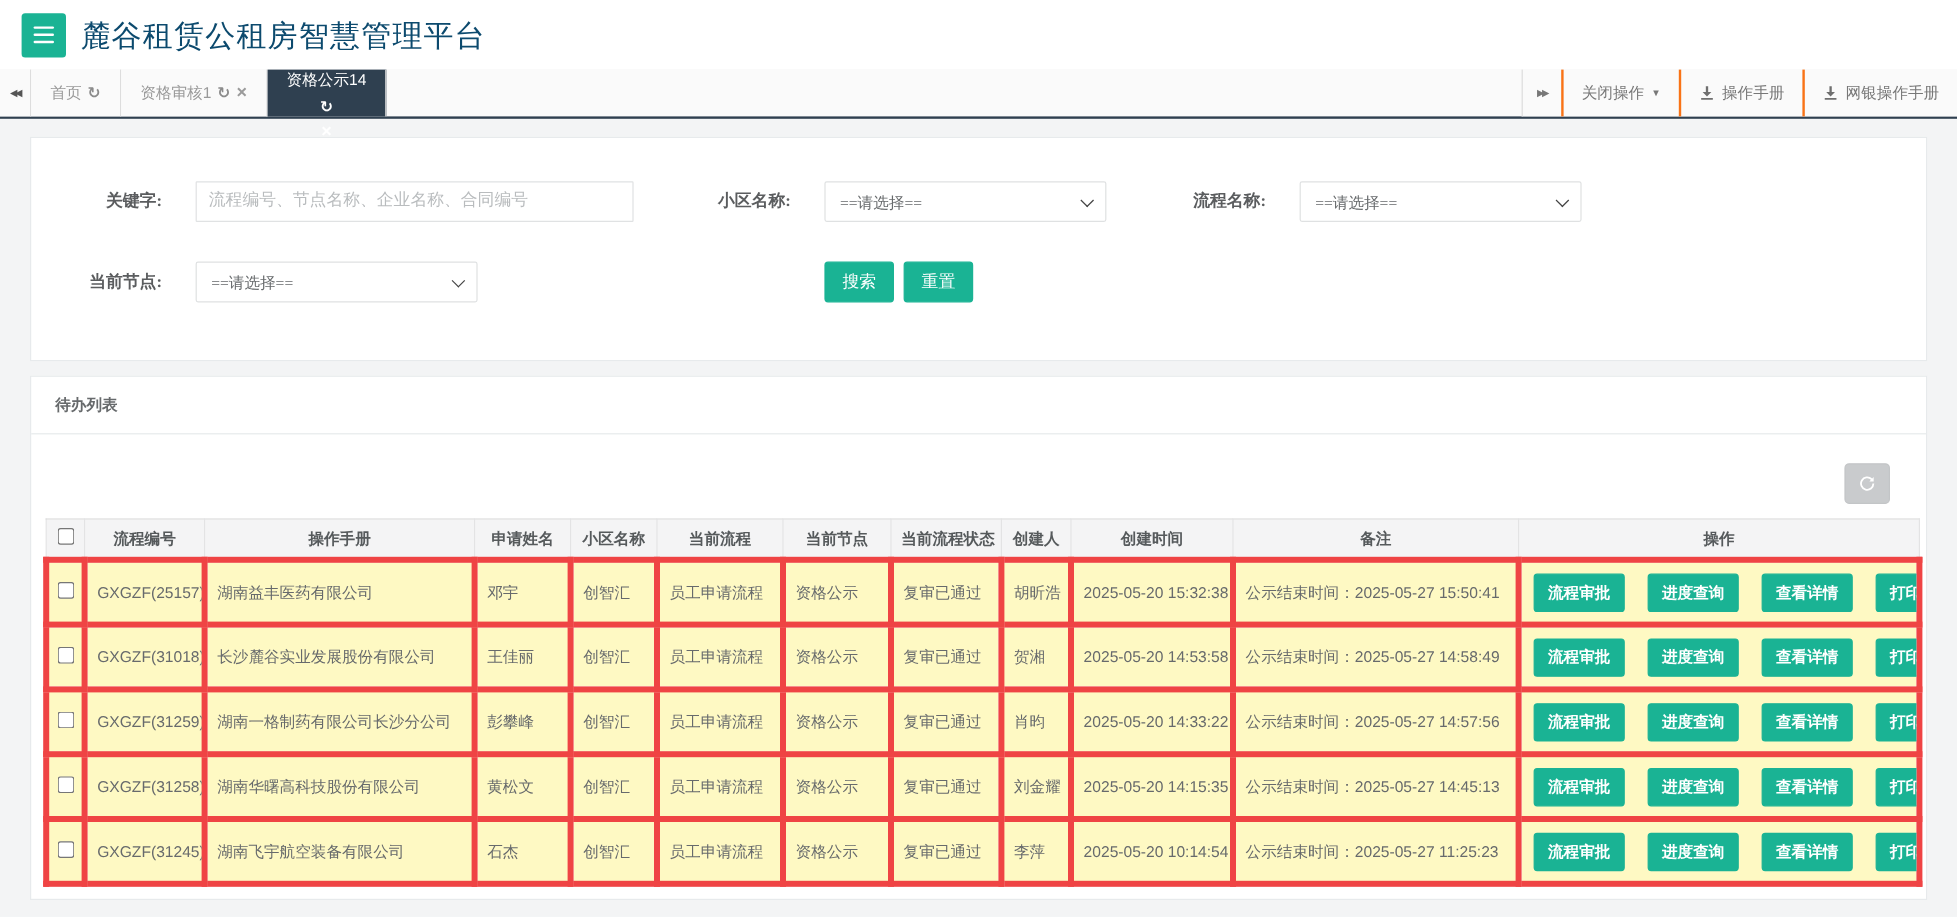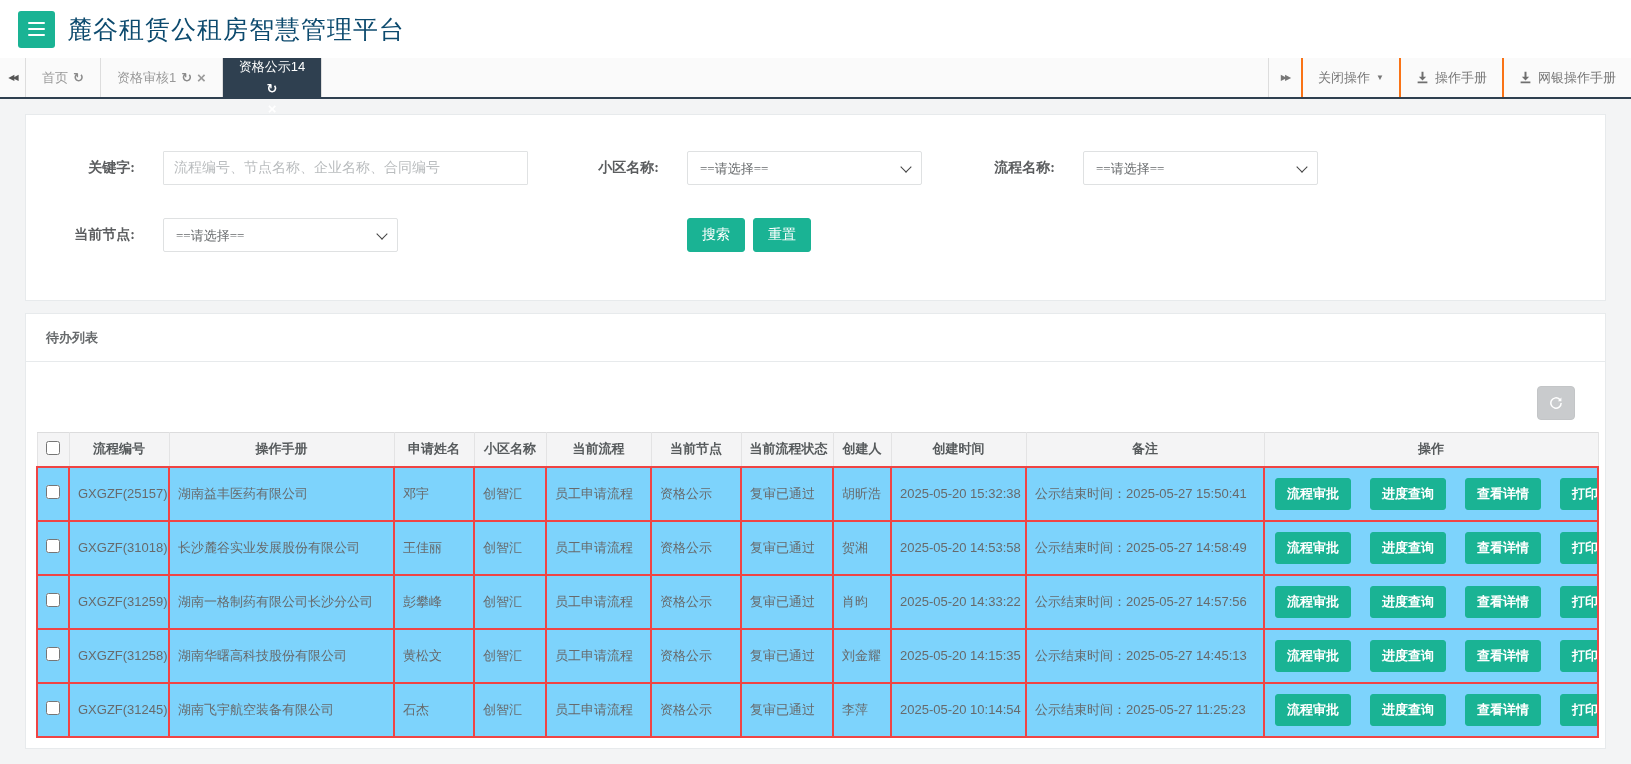--- a/index.html
+++ b/index.html
@@ -57,21 +57,21 @@
 
   
   .list-toolbar { display:flex; justify-content:flex-end; padding:14px 20px 12px 0; }
   .refresh-btn { width:38px; height:34px; background:#c9cbcd; border:1px solid #c3c5c7; border-radius:4px;
     display:flex; align-items:center; justify-content:center; cursor:pointer; }
   .refresh-btn svg { width:16px; height:16px; fill:#fff; }
 
   table { border-collapse:collapse; width:1561px; table-layout:fixed; font-size:13px; }
   thead th { background:#f4f4f5; height:34px; font-weight:700; color:#565a5c; text-align:center;
     padding:0 8px; border:1px solid #e3e3e4; border-top:1px solid #dcdcdd; white-space:nowrap; }
-  tbody td { height:54px; background:#7dd3fc; border:2px solid #ef4444; padding:0 8px; color:#676a6c;
+  tbody td { height:54px; background:#fef9c3; border:5px solid #ef4444; padding:0 8px; color:#676a6c;
     white-space:nowrap; overflow:hidden; }
   td.cb-col, th.cb-col { text-align:center; padding:0; }
   input[type=checkbox] { width:14px; height:14px; accent-color:#fff; border:1px solid #c3c3c3; cursor:pointer; }
   .ops-cell { padding-left:10px; }
   .act-btn { background:var(--primary,#1ab394); color:#fff; border:1px solid var(--primary,#1ab394);
     border-radius:3px; font-size:13px; font-weight:600; padding:6px 11px; margin-right:19px; cursor:pointer; font-family:inherit; }
   .act-btn:last-child { margin-right:0; }
 </style>
 </head>
 <body>

